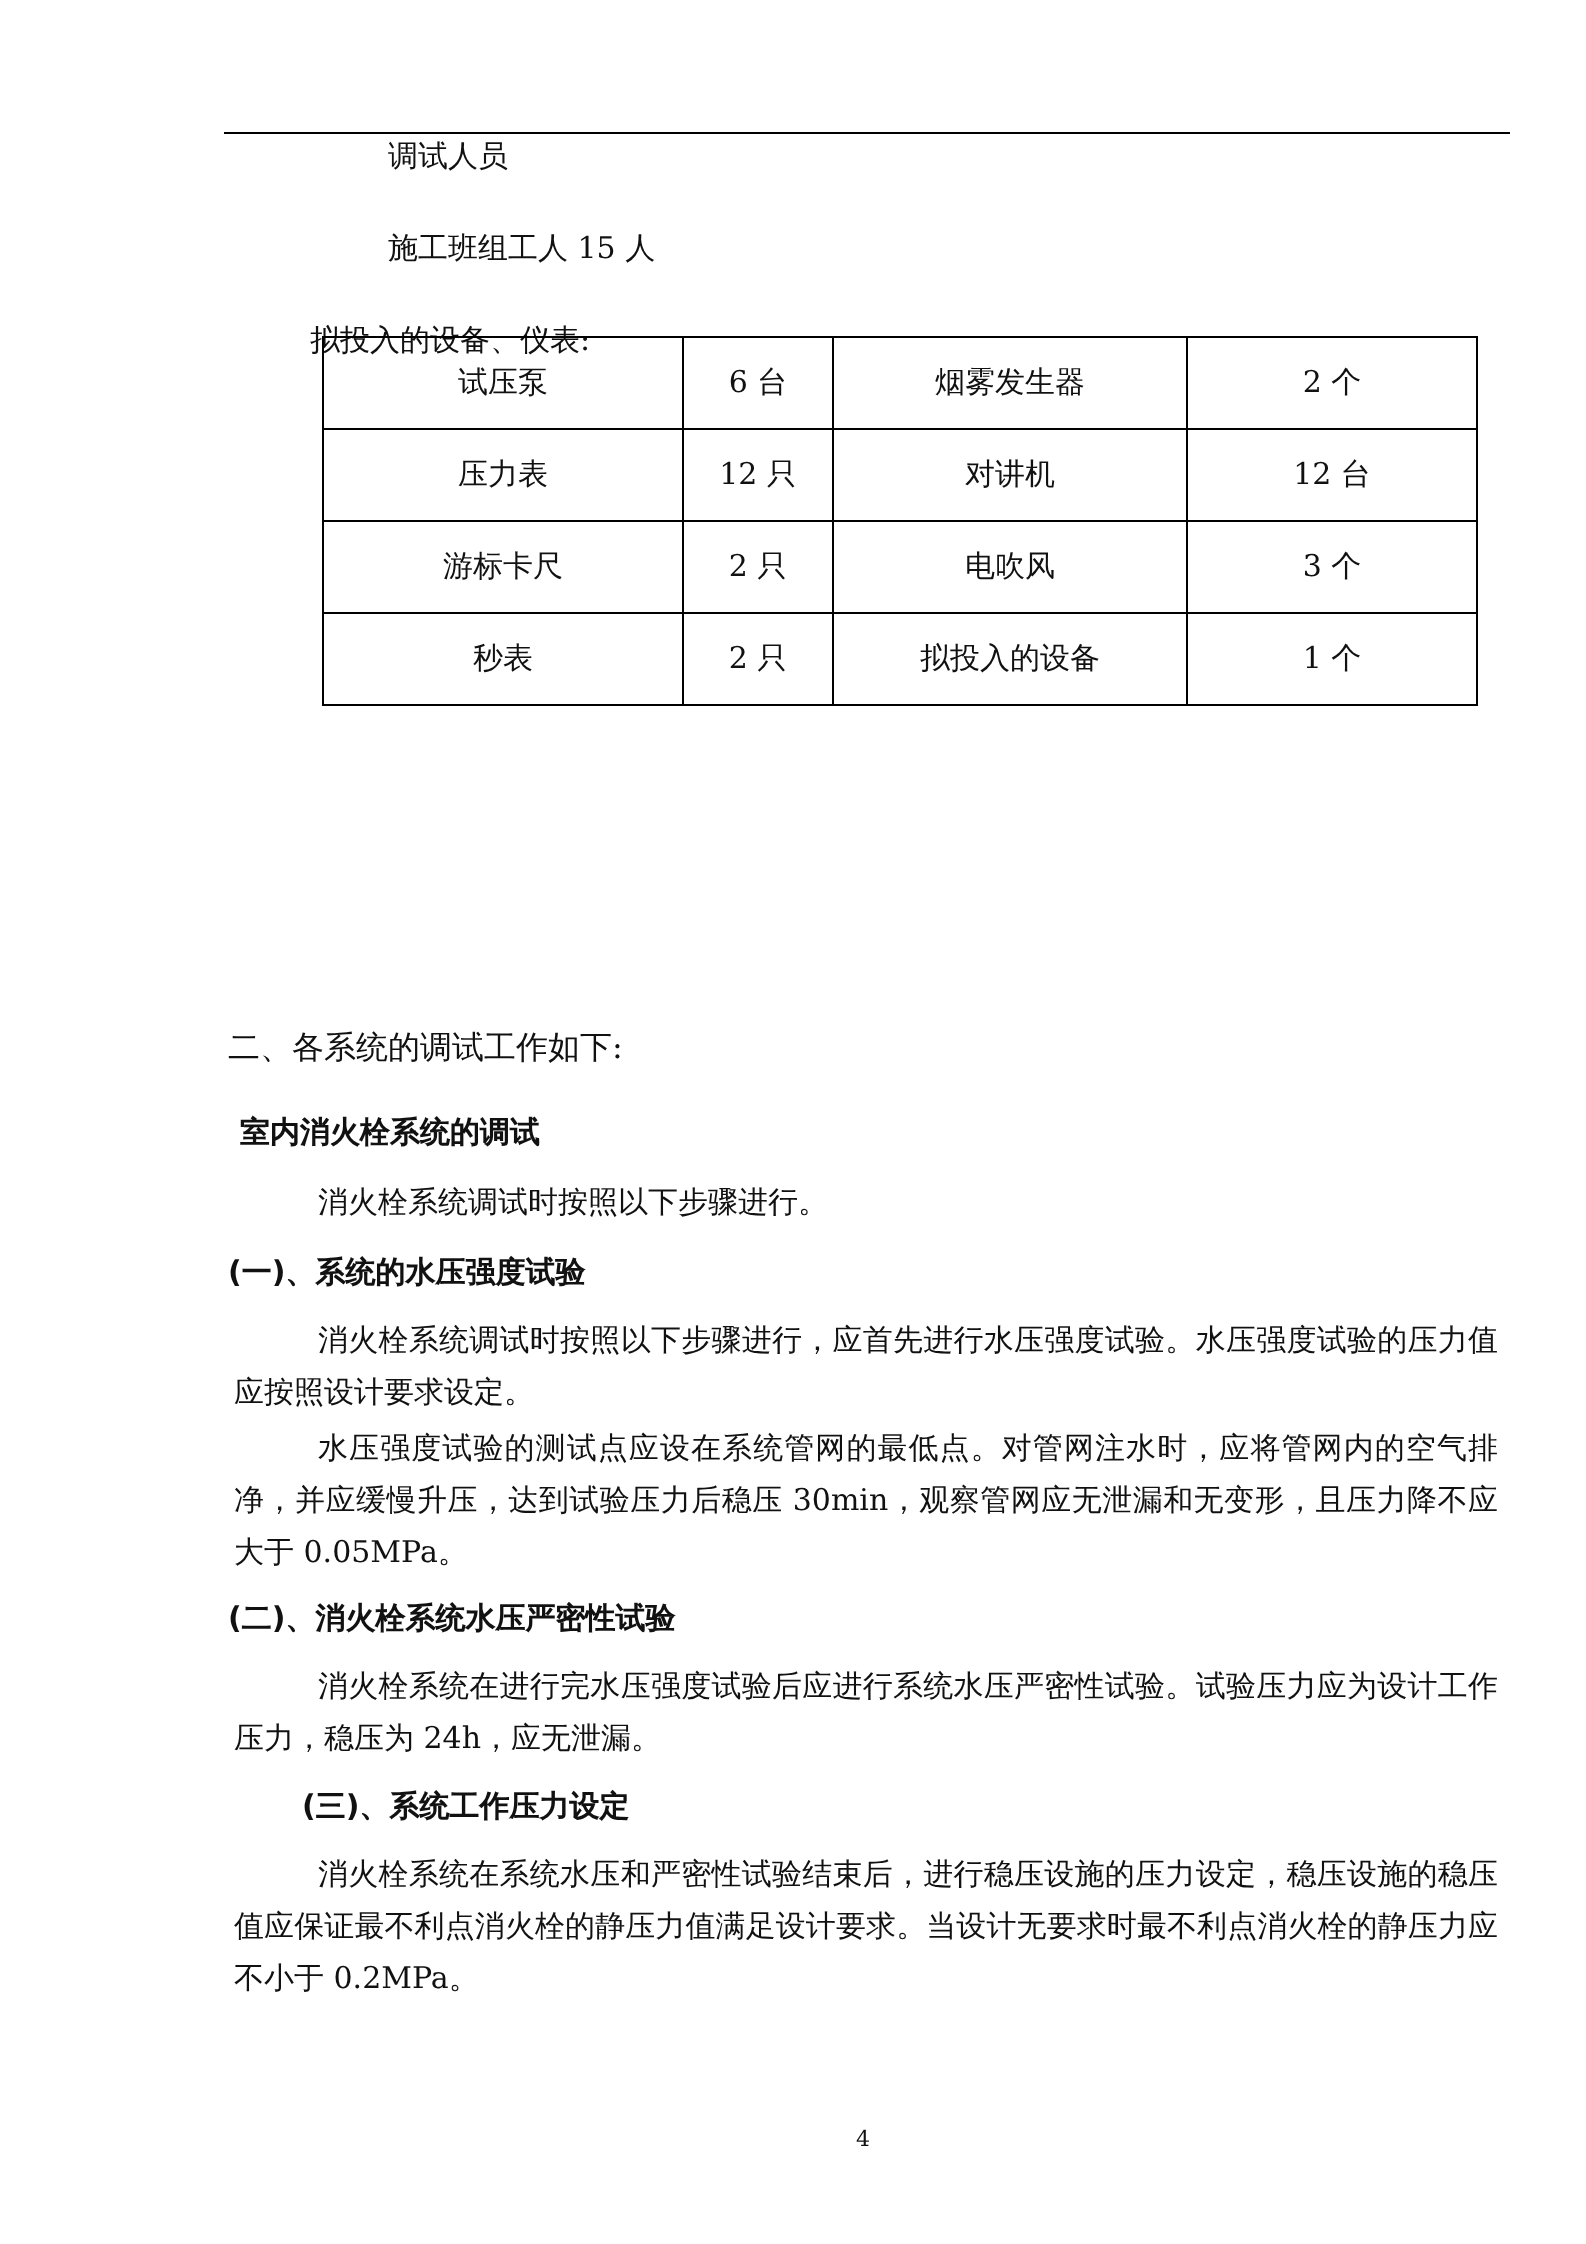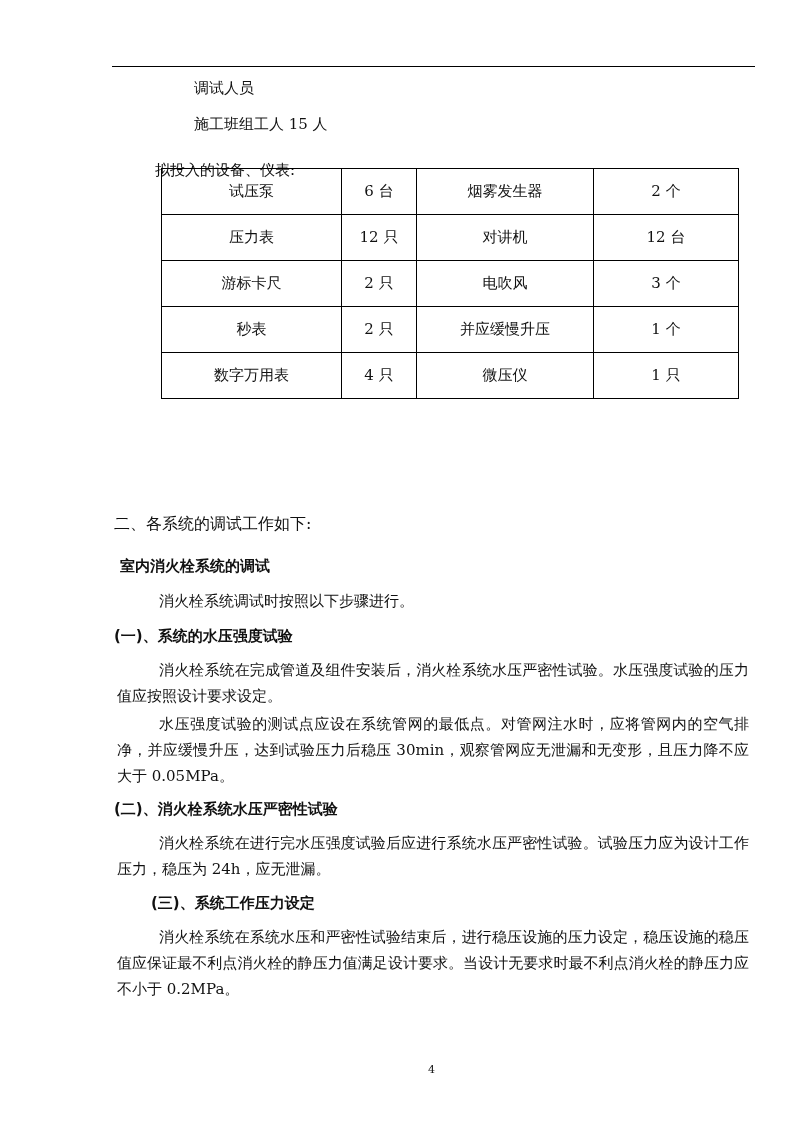--- a/index.html
+++ b/index.html
@@ -13,21 +13,21 @@
   table.equip td { border: 1.2px solid #000; height: 45px; text-align: center; font-size: 15px; padding: 0; vertical-align: middle; margin-top: 24px; }
   table.equip col.c1 { width: 180px; } table.equip col.c2 { width: 75px; }
   table.equip col.c3 { width: 177px; } table.equip col.c4 { width: 145px; }
   .pageno { position: absolute; left: 428px; top: 1063px; font-size: 11px; }
 </style>
 </head>
 <body>
 
 <div class="header-rule"></div>
 
-<div class="line" style="left:194px; top:78px;">调试人员</div>
+<div class="line" style="left:194px; top:68px;">调试人员</div>
 <div class="line" style="left:194px; top:114px;">施工班组工人 15 人</div>
 <div class="line" style="left:155px; top:147px;margin-top:13px;">拟投入的设备、仪表:</div>
 
 <table class="equip">
   <colgroup>
       <col class="c1">
       <col class="c2">
       <col class="c3">
       <col class="c4">
     </colgroup>
@@ -46,38 +46,32 @@
     </tr>
     <tr>
       <td>游标卡尺</td>
       <td>2 只</td>
       <td>电吹风</td>
       <td>3 个</td>
     </tr>
     <tr>
       <td>秒表</td>
       <td>2 只</td>
-      <td>并应缓慢升压</td>
+      <td>拟投入的设备</td>
       <td>1 个</td>
-    </tr>
-    <tr>
-      <td>数字万用表</td>
-      <td>4 只</td>
-      <td>微压仪</td>
-      <td>1 只</td>
     </tr>
   </tbody>
 </table>
 
 <div class="line" style="left:114px; top:514px; font-size:16px;">二、各系统的调试工作如下:</div>
 <div class="line bold" style="left:120px; top:556px;">室内消火栓系统的调试</div>
 <div class="line" style="left:159px; top:591px;">消火栓系统调试时按照以下步骤进行。</div>
 
 <div class="line bold" style="left:114px; top:626px;">(一)、系统的水压强度试验</div>
-<div class="para" style="top:657px;">消火栓系统在完成管道及组件安装后，消火栓系统水压严密性试验。水压强度试验的压力值应按照设计要求设定。</div>
+<div class="para" style="top:657px;">消火栓系统调试时按照以下步骤进行，应首先进行水压强度试验。水压强度试验的压力值应按照设计要求设定。</div>
 <div class="para" style="top:711px;">水压强度试验的测试点应设在系统管网的最低点。对管网注水时，应将管网内的空气排净，并应缓慢升压，达到试验压力后稳压 30min，观察管网应无泄漏和无变形，且压力降不应大于 0.05MPa。</div>
 
 <div class="line bold" style="left:114px; top:799px;">(二)、消火栓系统水压严密性试验</div>
 <div class="para" style="top:830px;">消火栓系统在进行完水压强度试验后应进行系统水压严密性试验。试验压力应为设计工作压力，稳压为 24h，应无泄漏。</div>
 
 <div class="line bold" style="left:114px; top:893px;margin-left:37px;">(三)、系统工作压力设定</div>
 <div class="para" style="top:924px;">消火栓系统在系统水压和严密性试验结束后，进行稳压设施的压力设定，稳压设施的稳压值应保证最不利点消火栓的静压力值满足设计要求。当设计无要求时最不利点消火栓的静压力应不小于 0.2MPa。</div>
 
 <div class="pageno">4</div>
 

